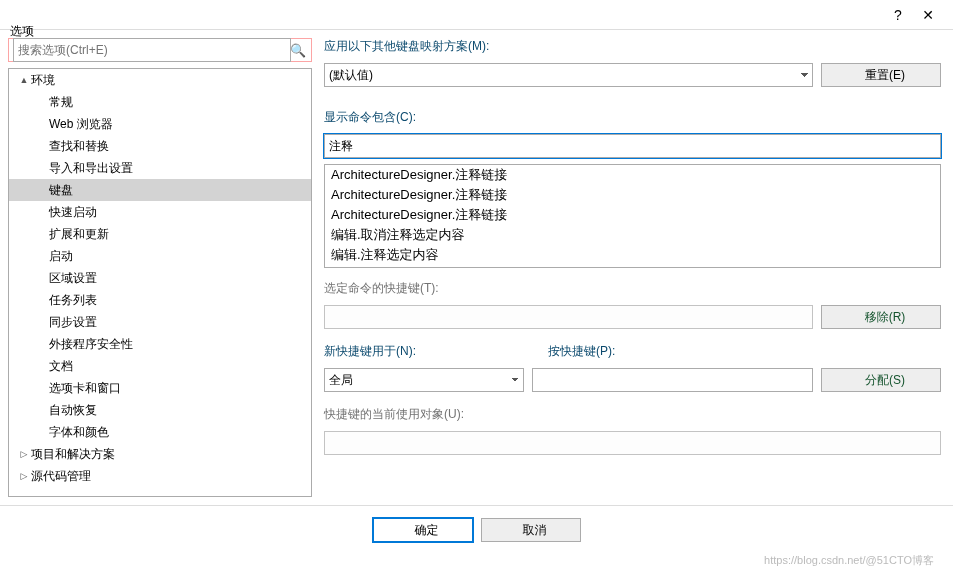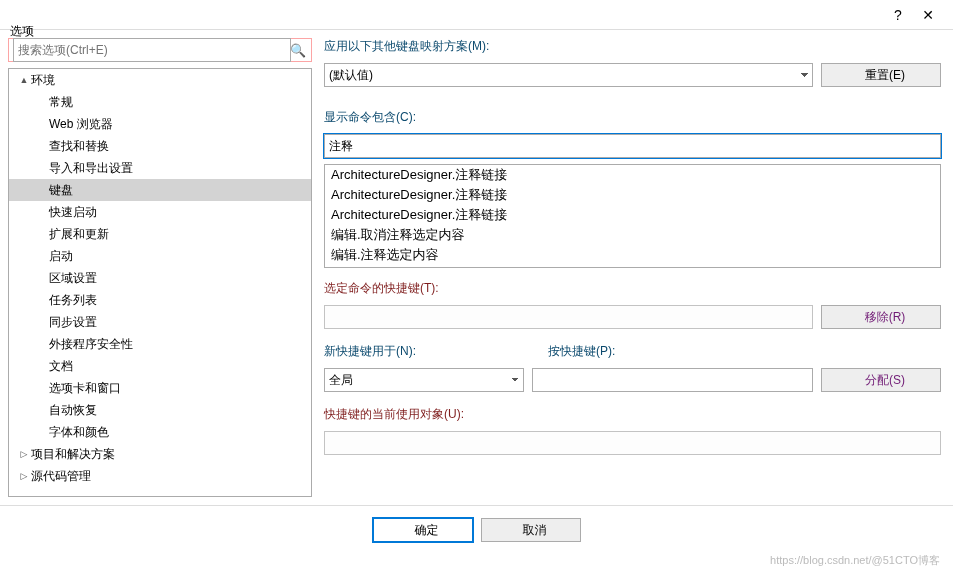--- a/index.html
+++ b/index.html
@@ -71,41 +71,41 @@
     .tree-row.parent .arrow { font-size: 9px; }
     .right {
       flex: 1;
       padding: 8px 12px 8px 4px;
       display: flex;
       flex-direction: column;
       gap: 6px;
     }
     .row { display: flex; align-items: center; gap: 8px; }
     .label { color: #0c4a6e; margin-bottom: 2px; }
-    .label.disabled { color: #7f1d1d; }
+    .label.disabled { color: #737373; }
     select, input[type="text"] {
       border: 1px solid #ababab;
       height: 24px;
       font-size: 12px;
       font-family: inherit;
       padding: 0 4px;
       background: #fff;
     }
     select { appearance: none; padding-right: 18px; background-image: linear-gradient(45deg, transparent 50%, #555 50%), linear-gradient(-45deg, transparent 50%, #555 50%); background-position: right 8px center, right 4px center; background-size: 4px 4px, 4px 4px; background-repeat: no-repeat; }
     .btn {
       height: 24px;
       min-width: 120px;
       border: 1px solid #ababab;
       background: #eeeeee;
       font-size: 12px;
       font-family: inherit;
       cursor: pointer;
       padding-left: 8px;
     }
-    .btn:disabled { color: #701a75; cursor: default; }
+    .btn:disabled { color: #14532d; cursor: default; }
     .listbox {
       border: 1px solid #ababab;
       height: 104px;
       overflow-y: scroll;
       background: #fff;
     }
     .listbox .item {
       padding: 1px 6px;
       font-size: 13px;
       cursor: default;
@@ -114,21 +114,21 @@
     select:disabled, .shortcut-box.disabled { background: #fdfdfd; color: #8a8a8a; }
     .footer {
       display: flex;
       justify-content: center;
       border-top: 1px solid #ddd;
       padding: 12px;
       gap: 8px;
     }
     .footer .btn { min-width: 100px; }
     .footer .btn.primary { border: 1px solid #0078d7; outline: 1px solid #0078d7; background: #fff; }
-    .watermark { position: absolute; right: 13px; bottom: 4px; color: #bbb; font-size: 11px; pointer-events: none; }
+    .watermark { position: absolute; right: 19px; bottom: 4px; color: #bbb; font-size: 11px; pointer-events: none; }
   </style>
 </head>
 <body>
 
 <div class="titlebar">
   <span class="title">选项</span>
   <span class="ctl">?</span>
   <span class="ctl">✕</span>
 </div>
 

